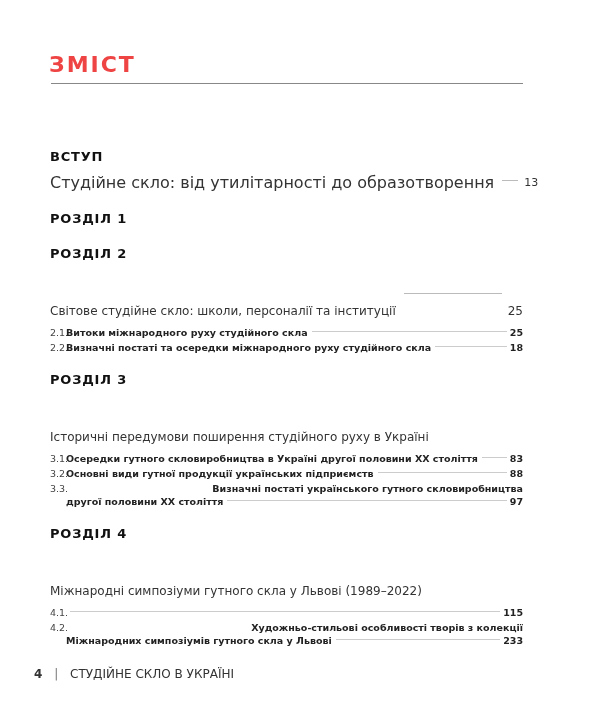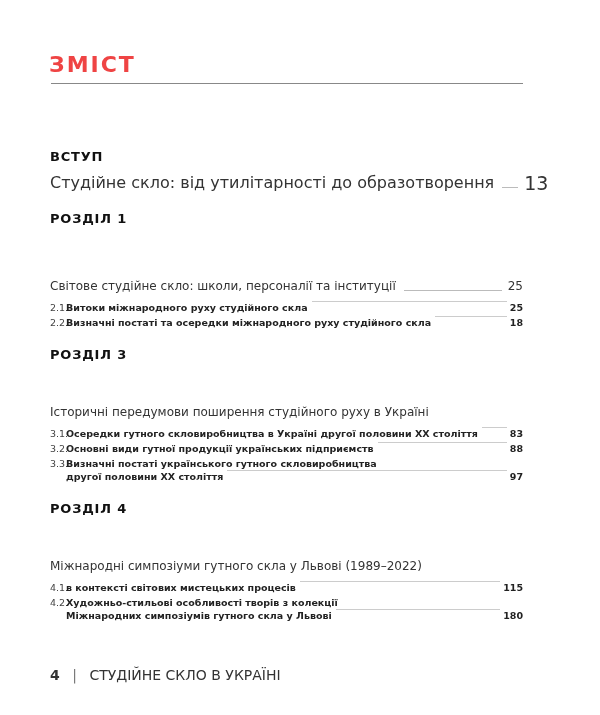--- a/index.html
+++ b/index.html
@@ -4,35 +4,35 @@
 <style>
   html, body { margin: 0; padding: 0; background: #fff; }
   body { width: 600px; height: 715px; position: relative; overflow: hidden;
          font-family: "DejaVu Sans", sans-serif; color: #222; }
   .title { position: absolute; left: 49px; top: 52px; font-size: 22px; font-weight: bold;
            letter-spacing: 2px; color: #ef4444; }
   .title-rule { position: absolute; left: 51px; top: 83px; width: 472px; height: 1px; background: #888; }
   .toc { position: absolute; left: 50px; top: 148px; width: 473px; }
   .section { margin-bottom: 17px; }
   .sec-label { font-size: 13px; font-weight: bold; letter-spacing: 0.8px; color: #111; height: 18px; line-height: 18px; }
-  .main-entry { display: flex; align-items: flex-end; margin-top: 7px; }
+  .main-entry { display: flex; align-items: center; margin-top: 7px; }
   .main-entry .txt { font-size: 16px; color: #333; white-space: nowrap; line-height: 20px; }
   .main-entry .dots { flex: 1; border-bottom: 1px solid #bbb; margin: 0 6px 5px 8px; min-width: 16px; }
-  .main-entry .pg { font-size: 19px; color: #333; line-height: 20px; }
+  .main-entry .pg { font-size: 11px; color: #333; line-height: 20px; }
   .main-entry.big .txt, .main-entry.big .pg { font-size: 12px; margin-top: 31px; }
   .subs { margin-top: 5px; }
   .sub { display: flex; align-items: flex-end; font-size: 9.5px; line-height: 13px; margin-bottom: 2px; }
   .sub .num { width: 16px; color: #444; flex: none; }
   .sub .body { flex: 1; display: flex; flex-direction: column; }
-  .sub .line1 { font-weight: bold; color: #222; }
-  .sub .last { display: flex; align-items: flex-start; }
+  .sub .line1 { font-weight: bold; color: #222; text-align: right; }
+  .sub .last { display: flex; align-items: center; }
   .sub .last .t { font-weight: bold; color: #222; white-space: nowrap; }
   .sub .last .dots { flex: 1; border-bottom: 1px solid #ccc; margin: 0 3px 3px 4px; }
   .sub .last .pg { font-weight: bold; color: #222; }
-  .footer { position: absolute; left: 50px; top: 667px; font-size: 14px; color: #333; }
+  .footer { position: absolute; left: 34px; top: 667px; font-size: 12px; color: #333; }
   .footer .pn { font-weight: bold; }
   .footer .sep { margin: 0 8px; color: #777; }
 </style>
 </head>
 <body>
 
 <div class="title">ЗМІСТ</div>
 <div class="title-rule"></div>
 
 <div class="toc">
@@ -44,20 +44,21 @@
       <span class="dots"></span>
       <span class="pg">13</span>
     </div>
   </div>
 
   <div class="section">
     <div class="sec-label">РОЗДІЛ 1</div>
   </div>
 
   <div class="section">
+    <div class="sec-label">РОЗДІЛ 2</div>
     <div class="main-entry big">
       <span class="txt">Світове студійне скло: школи, персоналії та інституції</span>
       <span class="dots"></span>
       <span class="pg">25</span>
     </div>
     <div class="subs">
       <div class="sub">
         <span class="num">2.1.</span>
         <div class="body">
             <div class="last">
@@ -125,34 +126,33 @@
     <div class="sec-label">РОЗДІЛ 4</div>
     <div class="main-entry big">
       <span class="txt">Міжнародні симпозіуми гутного скла у Львові (1989–2022)</span>
 
     </div>
     <div class="subs">
       <div class="sub">
         <span class="num" style="align-self:flex-start">4.1.</span>
         <div class="body">
           <div class="last">
-            <span class="t">в контексті світових мистецьких процесів</span>
             <span class="dots"></span>
             <span class="pg">115</span>
           </div>
         </div>
       </div>
       <div class="sub">
         <span class="num" style="align-self:flex-start">4.2.</span>
         <div class="body">
           <span class="line1">Художньо-стильові особливості творів з колекції</span>
           <div class="last">
             <span class="t">Міжнародних симпозіумів гутного скла у Львові</span>
             <span class="dots"></span>
-            <span class="pg">180</span>
+            <span class="pg">233</span>
           </div>
         </div>
       </div>
     </div>
   </div>
 </div>
 
 <div class="footer">
   <span class="pn">4</span>
   <span class="sep">|</span>

